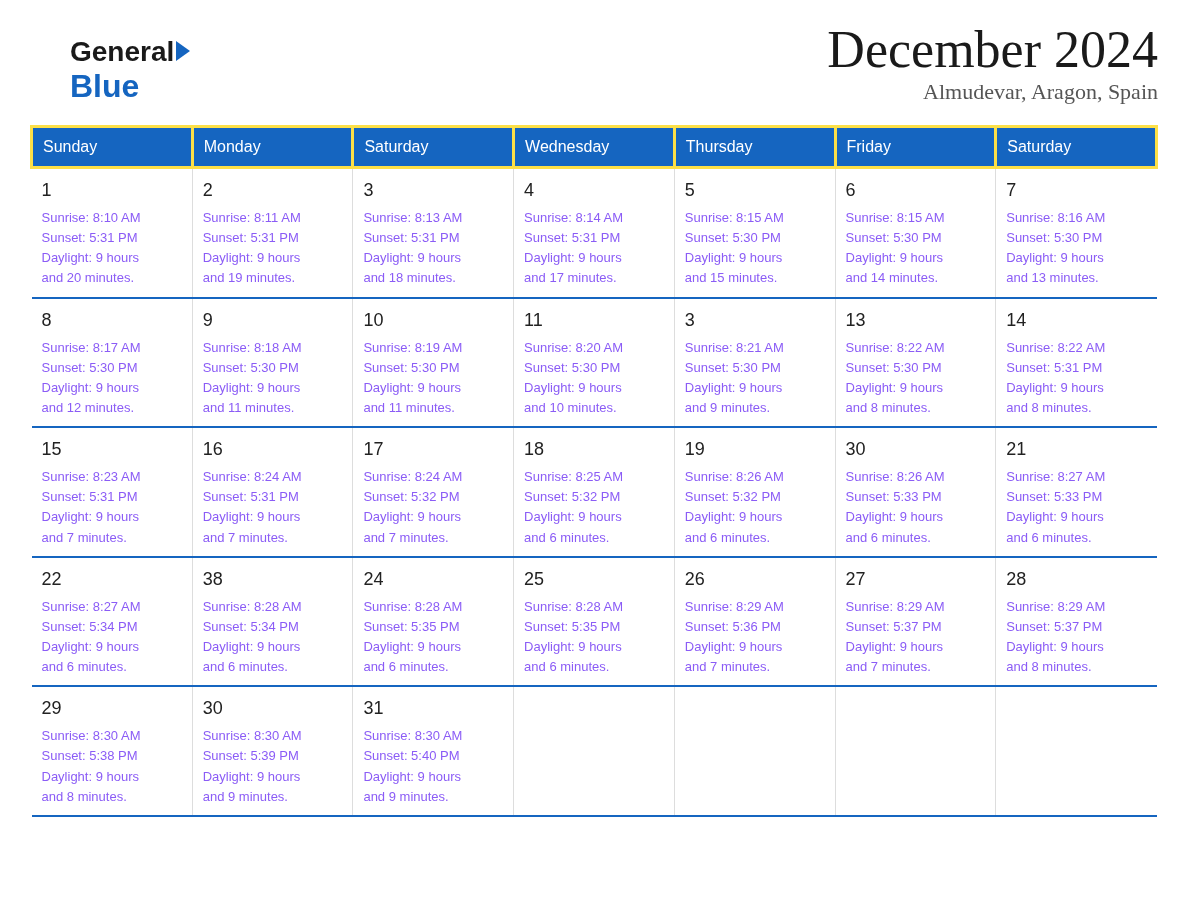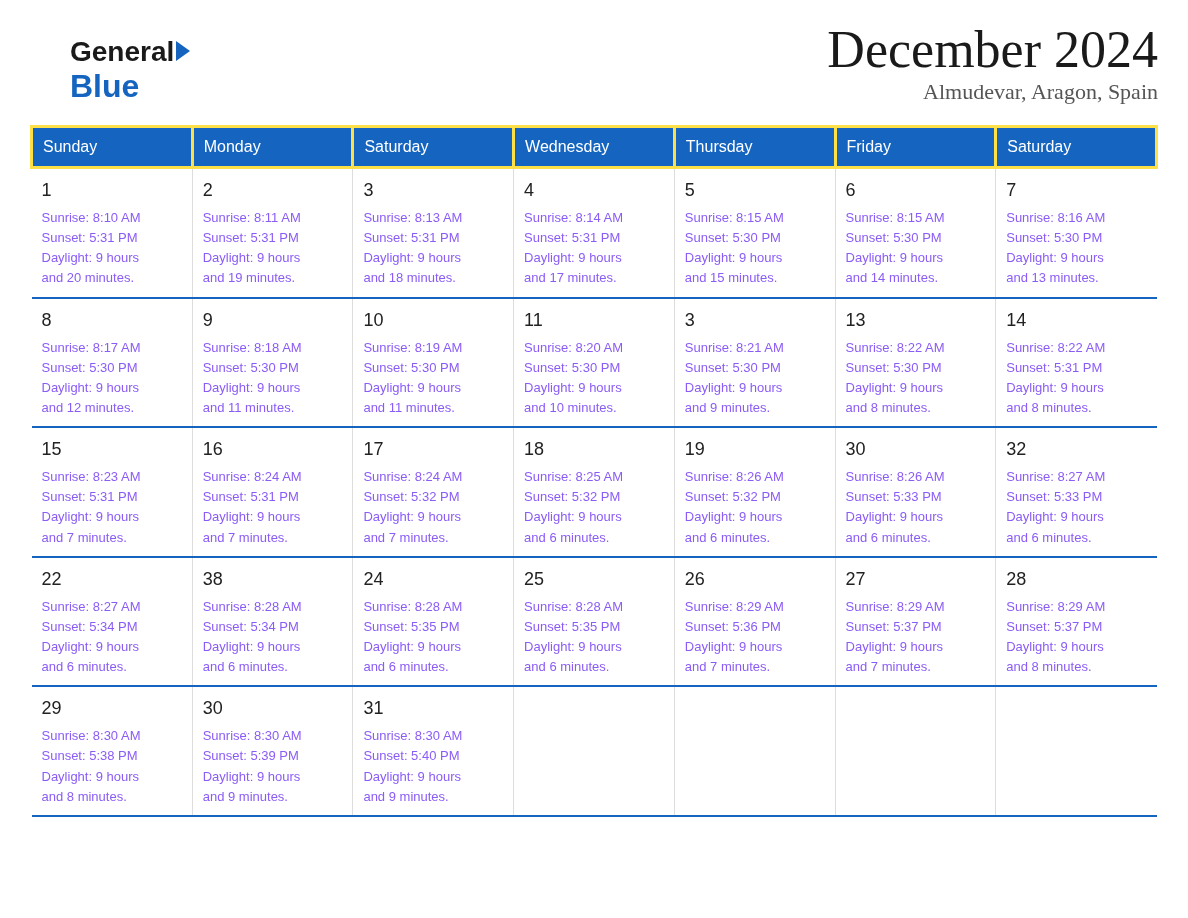--- a/index.html
+++ b/index.html
@@ -210,21 +210,21 @@
       </td>
         <td>
         <span class="day-number">19</span>
         <span class="day-info">Sunrise: 8:26 AM<br>Sunset: 5:32 PM<br>Daylight: 9 hours<br>and 6 minutes.</span>
       </td>
         <td>
         <span class="day-number">30</span>
         <span class="day-info">Sunrise: 8:26 AM<br>Sunset: 5:33 PM<br>Daylight: 9 hours<br>and 6 minutes.</span>
       </td>
         <td>
-        <span class="day-number">32</span>
+        <span class="day-number">21</span>
         <span class="day-info">Sunrise: 8:27 AM<br>Sunset: 5:33 PM<br>Daylight: 9 hours<br>and 6 minutes.</span>
       </td>
       </tr>
       <tr>
         <td>
         <span class="day-number">22</span>
         <span class="day-info">Sunrise: 8:27 AM<br>Sunset: 5:34 PM<br>Daylight: 9 hours<br>and 6 minutes.</span>
       </td>
         <td>
         <span class="day-number">38</span>

